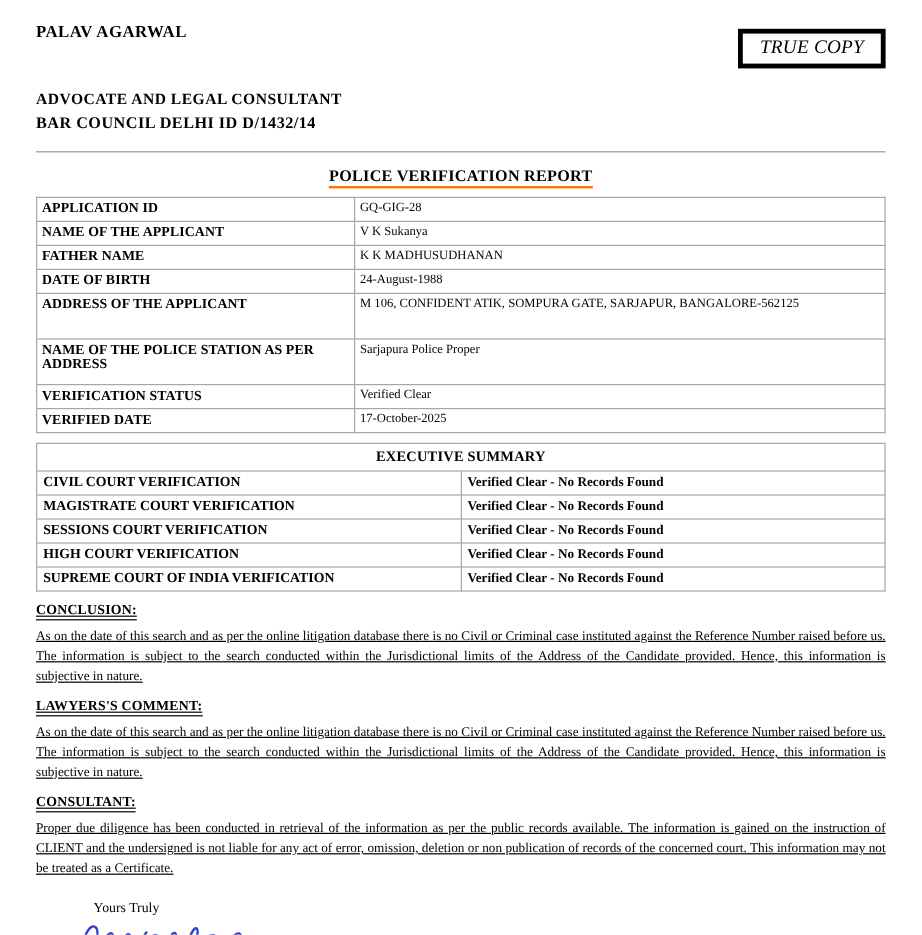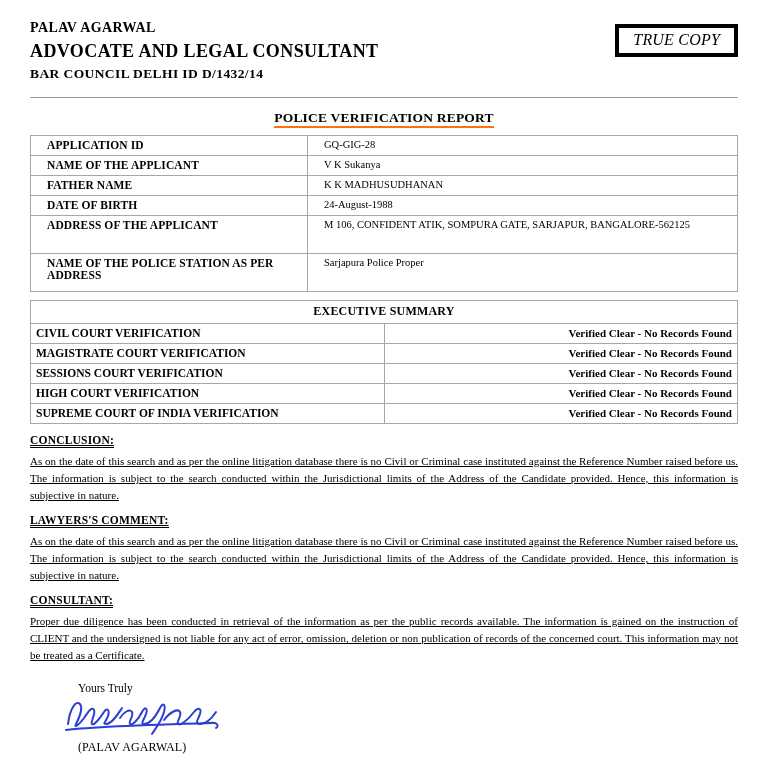--- a/index.html
+++ b/index.html
@@ -34,21 +34,21 @@
     letter-spacing: .2px;
   }
   .hdr {
     text-align: left;
     font-weight: bold;
     font-size: 13.5px;
     letter-spacing: .4px;
     line-height: 1.45;
   }
   .hdr .l1 { font-size: 14px; }
-  .hdr .l2 { font-size: 18px; }
+  .hdr .l2 { font-size: 13px; margin-top: 36px; }
   .hdr .l3 { font-size: 13.5px; }
 
   .rule {
     border-top: 1px solid #9a9a9a;
     margin: 13px 0 0 0;
   }
   .title {
     text-align: center;
     font-weight: bold;
     font-size: 13.5px;
@@ -59,21 +59,21 @@
 
   
   table {
     border-collapse: collapse;
     width: 100%;
     table-layout: fixed;
   }
   table.info td {
     border: 1px solid #a7a7a7;
     vertical-align: top;
-    padding: 3px 5px 4px 16px;
+    padding: 3px 5px 4px 4px;
     font-size: 11.5px;
   }
   table.info td.k {
     width: 255px;
     font-weight: bold;
     font-size: 11.5px;
     letter-spacing: .1px;
   }
   table.info td.v {
     font-weight: normal;
@@ -93,21 +93,21 @@
     text-align: center;
     letter-spacing: .2px;
     margin-top: 16px;
   }
   table.summary td.k {
     width: 255px;
     font-weight: bold;
     font-size: 11.5px;
   }
   table.summary td.v {
-    text-align: right;
+    text-align: left;
     font-weight: bold;
     font-size: 11px;
   }
 
   
   .sec {
     margin-top: 10px;
     text-decoration: underline;
   }
   .sec-head {
@@ -178,20 +178,28 @@
         <td class="k">DATE OF BIRTH</td>
         <td class="v">24-August-1988</td>
       </tr>
       <tr class="tall">
         <td class="k">ADDRESS OF THE APPLICANT</td>
         <td class="v">M 106, CONFIDENT ATIK, SOMPURA GATE, SARJAPUR, BANGALORE-562125</td>
       </tr>
       <tr class="tall">
         <td class="k">NAME OF THE POLICE STATION AS PER ADDRESS</td>
         <td class="v">Sarjapura Police Proper</td>
+      </tr>
+      <tr>
+        <td class="k">VERIFICATION STATUS</td>
+        <td class="v">Verified Clear</td>
+      </tr>
+      <tr>
+        <td class="k">VERIFIED DATE</td>
+        <td class="v">17-October-2025</td>
       </tr>
     </tbody>
   </table>
 
   <div class="spacer"></div>
 
   <table class="summary">
     <thead>
       <tr>
         <th colspan="2">EXECUTIVE SUMMARY</th>

